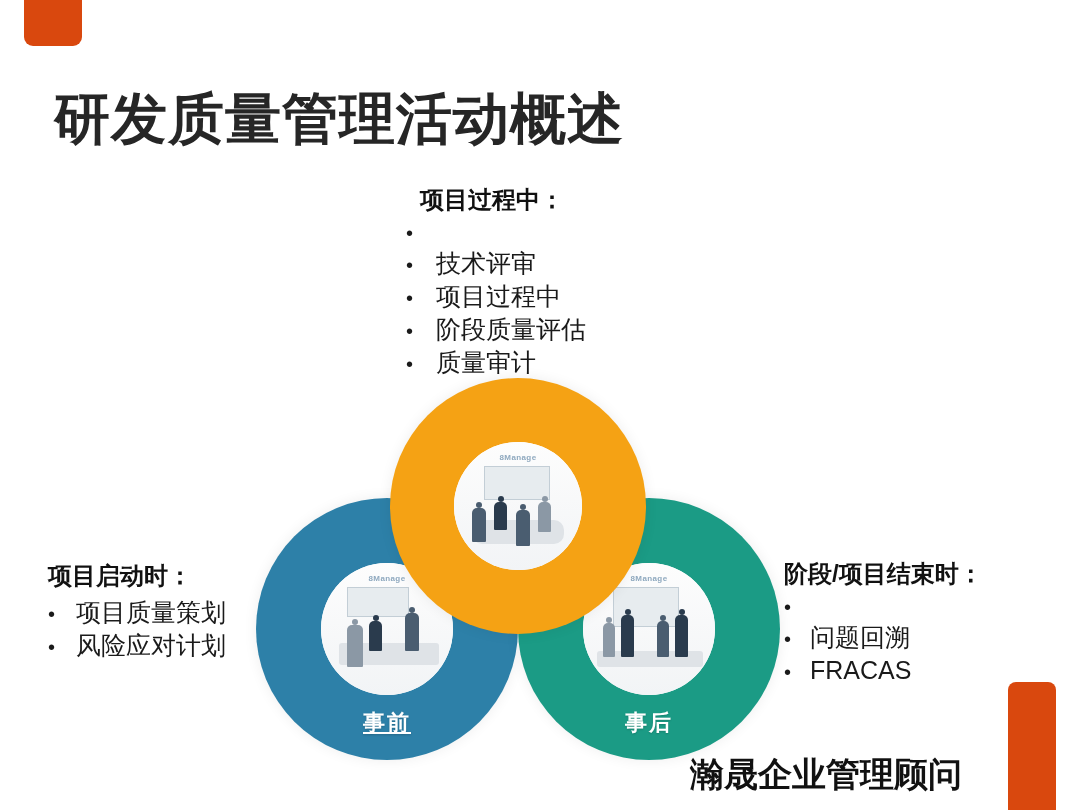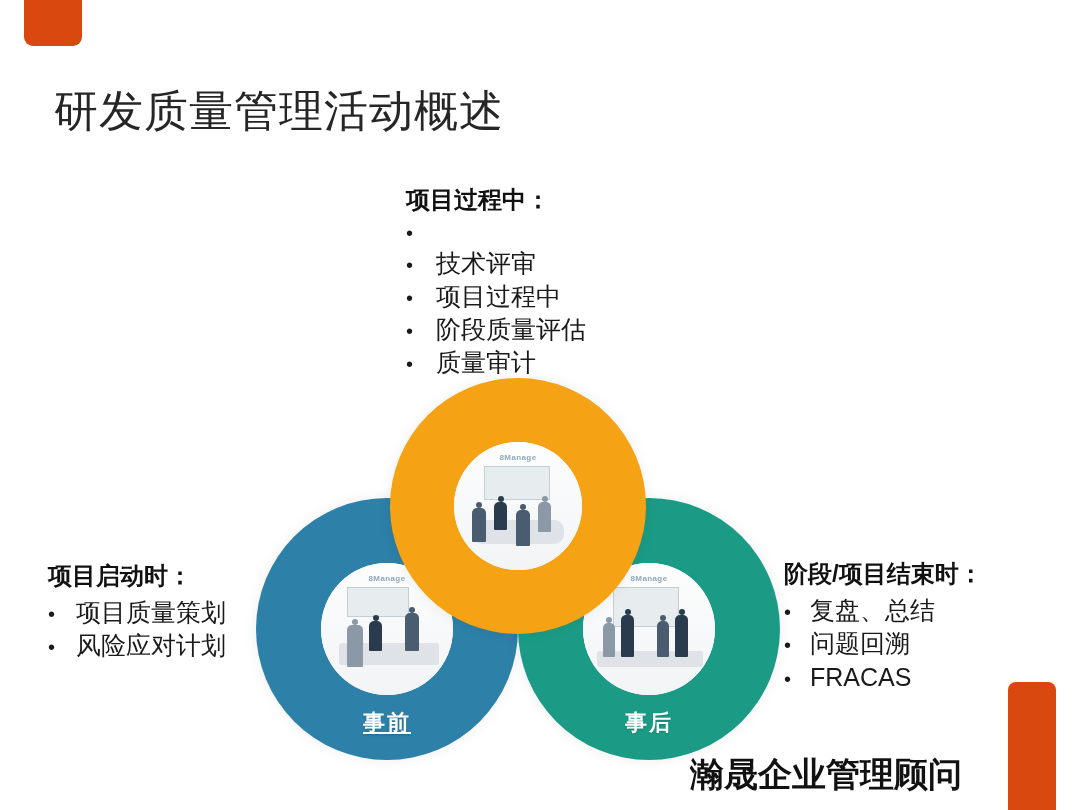--- a/index.html
+++ b/index.html
@@ -25,21 +25,21 @@
   .accent-bottom {
     position: absolute; left: 1008px; top: 682px;
     width: 48px; height: 132px;
     background: #D9480E;
     border-radius: 8px 8px 0 0;
   }
 
   
   .title {
     position: absolute; left: 54px; top: 82px;
-    font-size: 44px; font-weight: 400;
+    font-size: 56px; font-weight: 700;
     letter-spacing: 1px;
     color: #262626;
     white-space: nowrap;
   }
 
   
   .block { position: absolute; color: #1a1a1a; }
   .block .heading {
     font-size: 24px; font-weight: 700;
     color: #111111; margin-bottom: 4px;
@@ -54,21 +54,21 @@
   }
   .block li .bullet {
     display: inline-block;
     width: 30px;
     flex: 0 0 30px;
     font-size: 20px;
     color: #1a1a1a;
   }
 
   #block-top   { left: 406px; top: 184px; }
-  #block-top .heading { margin-left: 0; }
+  #block-top .heading { margin-left: 14px; }
   #block-left  { left: 48px;  top: 560px; }
   #block-left li .bullet { width: 28px; flex: 0 0 28px; }
   #block-right { left: 784px; top: 558px; }
   #block-right li .bullet { width: 26px; flex: 0 0 26px; }
 
   
   #venn {
     position: absolute; left: 248px; top: 378px;
     width: 540px; height: 382px;
   }
@@ -214,21 +214,20 @@
         <span>风险应对计划</span>
       </li>
     </ul>
   </div>
 
   <div class="block" id="block-right">
     <div class="heading">阶段/项目结束时：</div>
     <ul>
       <li>
         <span class="bullet">•</span>
-        <span>复盘、总结</span>
       </li>
       <li>
         <span class="bullet">•</span>
         <span>问题回溯</span>
       </li>
       <li>
         <span class="bullet">•</span>
         <span>FRACAS</span>
       </li>
     </ul>

